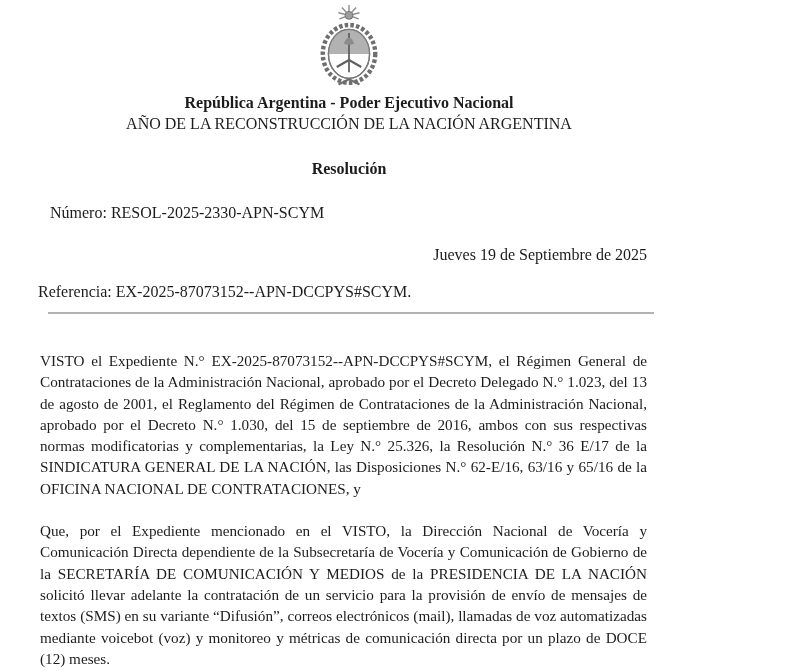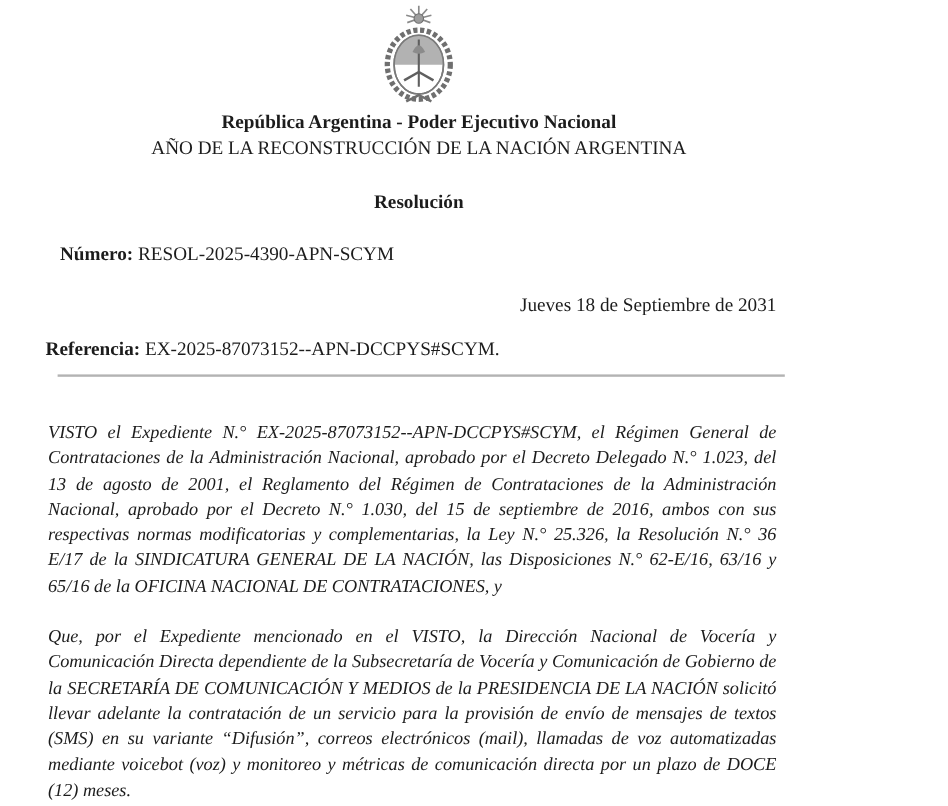--- a/index.html
+++ b/index.html
@@ -37,21 +37,21 @@
     text-align: center;
     transform: translateX(13px);
     font-weight: bold;
     font-size: 16px;
     margin-top: 26px;
   }
   .number-line {
     margin: 26px 25px 0 50px;
     font-size: 16px;
   }
-  .number-line .lbl, .reference-line .lbl { font-weight: bold; }
+  .number-line .lbl, .reference-line .lbl { font-weight: normal; }
   .place-date {
     margin: 20px 25px 0 0;
     text-align: right;
     font-size: 16px;
     line-height: 26px;
   }
   .reference-line {
     margin: 15px 25px 0 38px;
     font-size: 16px;
   }
@@ -62,21 +62,20 @@
     border: none;
   }
   .body-text {
     margin: 0 25px 0 40px;
     font-size: 15.2px;
     line-height: 21.3px;
   }
   .para {
     text-align: justify;
     margin: 0;
-    font-style: italic;
   }
   .para-visto { margin-top: 36px; }
   .considerando { margin-top: 21px; }
   .para-que { margin-top: 21px; }
 </style>
 </head>
 <body>
 
 <div class="page">
 
@@ -108,24 +107,24 @@
       <line x1="64" y1="72" x2="50" y2="64" stroke="#5f5f5f" stroke-width="2.4"></line>
 
       <path d="M38,92 L50,86 L62,92" fill="none" stroke="#6f6f6f" stroke-width="2.4"></path>
     </svg>
     <div class="header-line1">República Argentina - Poder Ejecutivo Nacional</div>
     <div class="header-line2">AÑO DE LA RECONSTRUCCIÓN DE LA NACIÓN ARGENTINA</div>
   </div>
 
   <div class="doc-type">Resolución</div>
 
-  <p class="number-line"><span class="lbl">Número: </span><span>RESOL-2025-4390-APN-SCYM</span></p>
+  <p class="number-line"><span class="lbl">Número: </span><span>RESOL-2025-2330-APN-SCYM</span></p>
 
   <div class="place-date">
-    <div>Jueves 18 de Septiembre de 2031</div>
+    <div>Jueves 19 de Septiembre de 2025</div>
   </div>
 
   <p class="reference-line"><span class="lbl">Referencia: </span><span>EX-2025-87073152--APN-DCCPYS#SCYM.</span></p>
 
   <hr class="divider">
 
   <div class="body-text">
     <p class="para para-visto">VISTO el Expediente N.° EX-2025-87073152--APN-DCCPYS#SCYM, el Régimen General de Contrataciones de la Administración Nacional, aprobado por el Decreto Delegado N.° 1.023, del 13 de agosto de 2001, el Reglamento del Régimen de Contrataciones de la Administración Nacional, aprobado por el Decreto N.° 1.030, del 15 de septiembre de 2016, ambos con sus respectivas normas modificatorias y complementarias, la Ley N.° 25.326, la Resolución N.° 36 E/17 de la SINDICATURA GENERAL DE LA NACIÓN, las Disposiciones N.° 62-E/16, 63/16 y 65/16 de la OFICINA NACIONAL DE CONTRATACIONES, y</p>
     <p class="para para-que">Que, por el Expediente mencionado en el VISTO, la Dirección Nacional de Vocería y Comunicación Directa dependiente de la Subsecretaría de Vocería y Comunicación de Gobierno de la SECRETARÍA DE COMUNICACIÓN Y MEDIOS de la PRESIDENCIA DE LA NACIÓN solicitó llevar adelante la contratación de un servicio para la provisión de envío de mensajes de textos (SMS) en su variante “Difusión”, correos electrónicos (mail), llamadas de voz automatizadas mediante voicebot (voz) y monitoreo y métricas de comunicación directa por un plazo de DOCE (12) meses.</p>
   </div>

